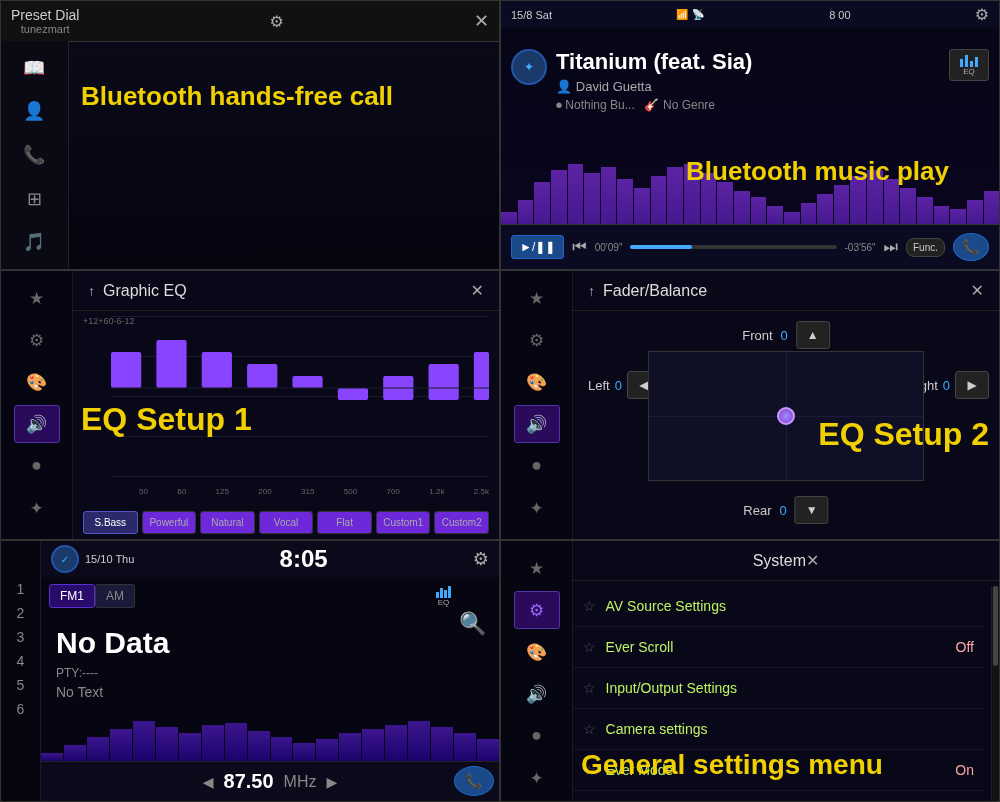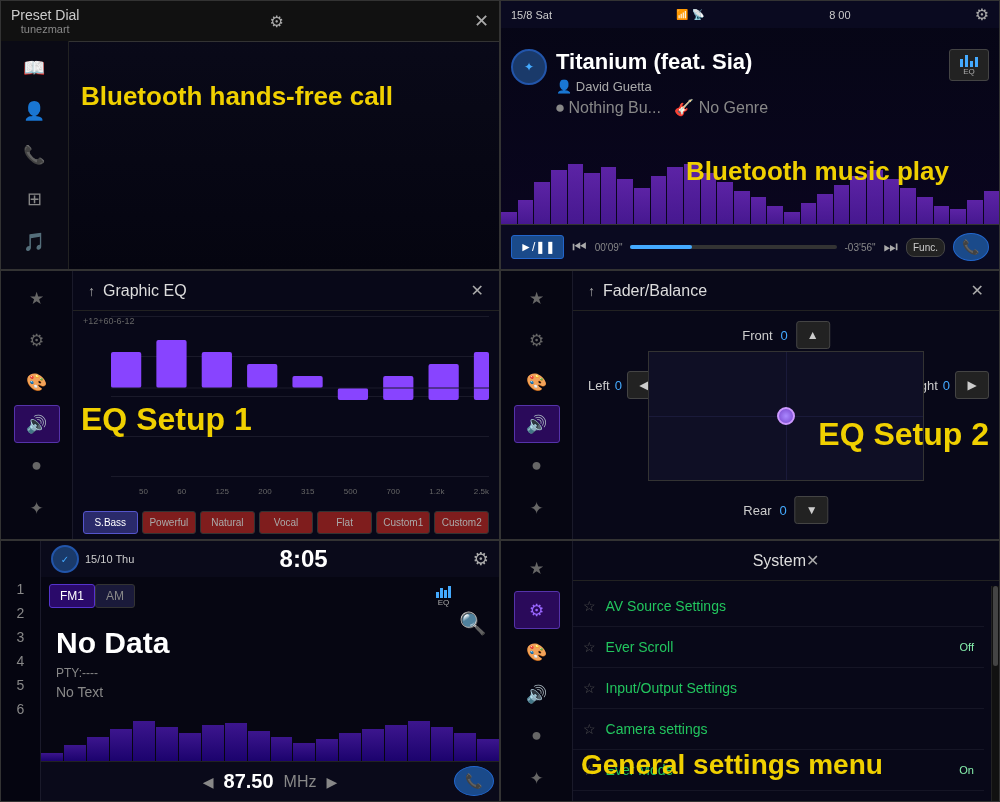--- a/index.html
+++ b/index.html
@@ -168,21 +168,21 @@
       overflow: hidden;
     }
 
     .track-artist {
       font-size: 13px;
       color: #aaa;
       margin-top: 4px;
     }
 
     .track-genre {
-      font-size: 16px;
+      font-size: 12px;
       color: #888;
       margin-top: 4px;
     }
 
     .eq-btn-tr {
       position: absolute;
       right: 10px;
       top: 48px;
       width: 40px;
       height: 32px;
@@ -450,21 +450,21 @@
       left: 10px;
       bottom: 5px;
       right: 10px;
       display: flex;
       gap: 4px;
     }
 
     .eq-preset-btn {
       flex: 1;
       padding: 5px 0;
-      background: #7f1d1d;
+      background: #6d28d9;
       border: 1px solid #333;
       border-radius: 3px;
       color: #aaa;
       font-size: 10px;
       text-align: center;
       cursor: pointer;
     }
 
     .eq-preset-btn.active {
       background: #2a2a6a;
@@ -764,27 +764,27 @@
     }
 
     .star-icon {
       font-size: 14px;
       color: #555;
       flex-shrink: 0;
     }
 
     .system-item-text {
       font-size: 14px;
-      color: #22c55e;
+      color: #bef264;
       flex: 1;
     }
 
     .system-item-value {
-      font-size: 11px;
-      color: #86efac;
+      font-size: 14px;
+      color: #fca5a5;
     }
 
     .scrollbar {
       position: absolute;
       right: 0;
       top: 45px;
       bottom: 0;
       width: 8px;
       background: #111;
       border-left: 1px solid #222;

